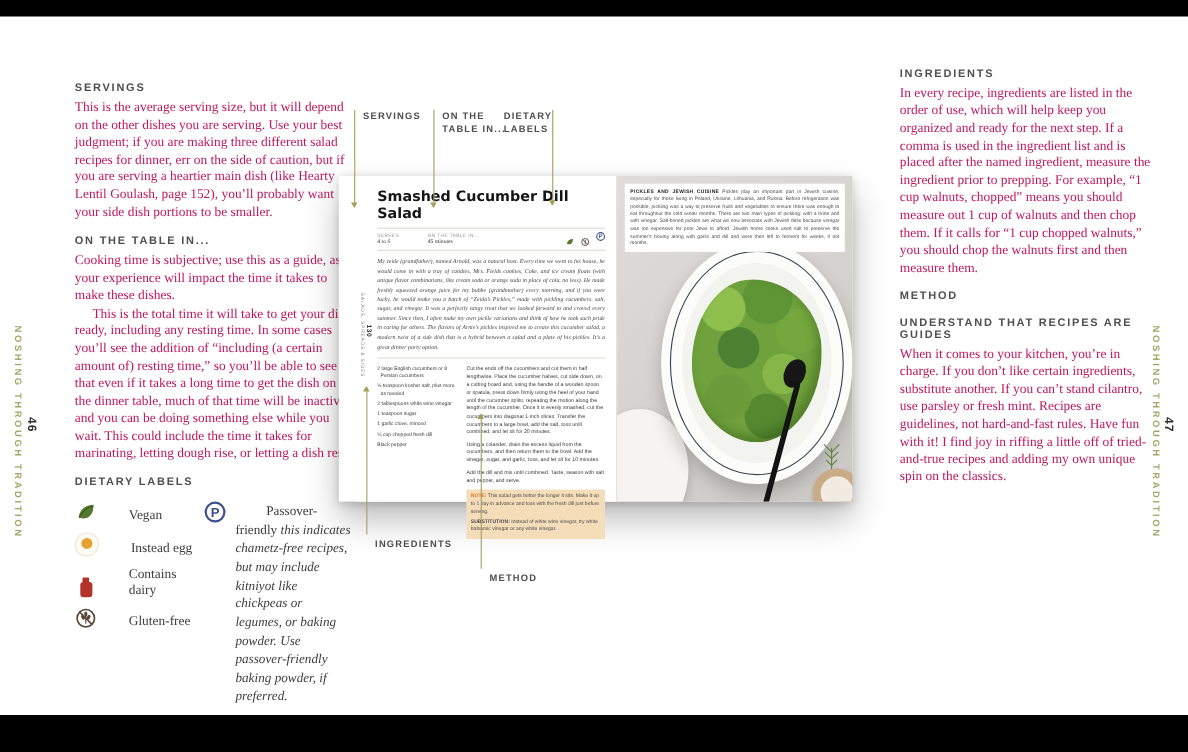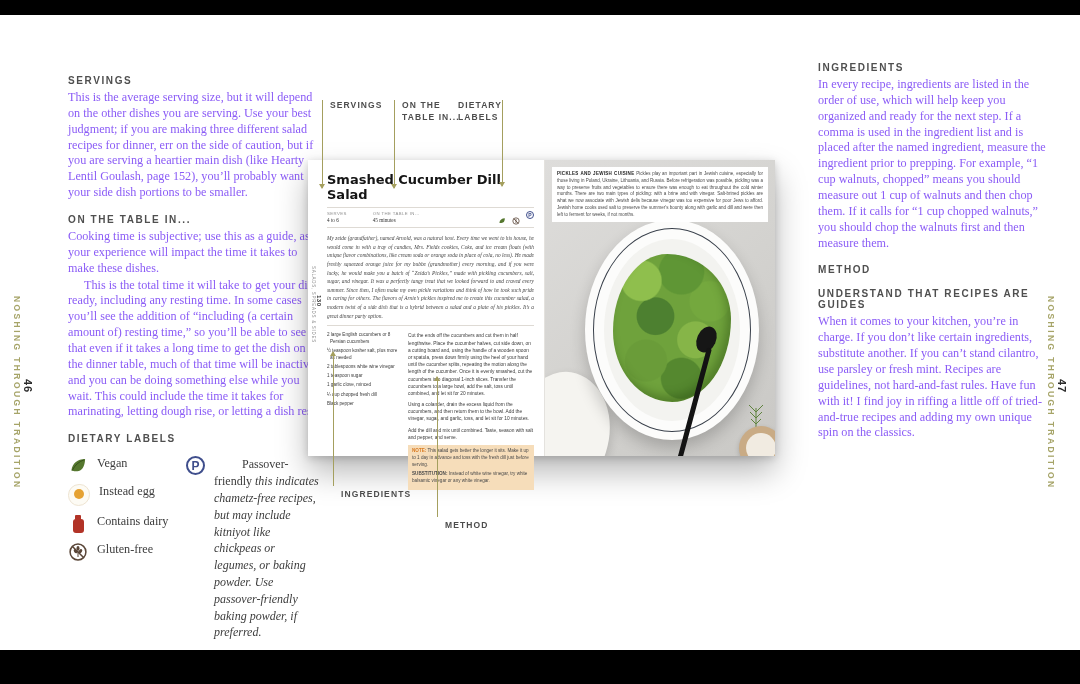--- a/index.html
+++ b/index.html
@@ -17,26 +17,26 @@
   .vmargin .running{color:#a6a468;font-size:8.5px;letter-spacing:2.4px;margin-top:14px;font-weight:bold;}
   .vmargin.left{left:12px;top:282px;}
   .vmargin.right{left:1046px;top:282px;}
 
   
   .col-left{position:absolute;left:68px;top:62px;width:252px;}
   .book-title{font-family:"DejaVu Sans",sans-serif;font-weight:800;font-size:21px;color:#121212;
               margin:0 0 9px;letter-spacing:.2px;}
   .sec-h{font-family:"Liberation Sans",sans-serif;font-size:10px;font-weight:bold;letter-spacing:1.6px;
          color:#4f4f4f;margin:13px 0 4px;}
-  .bodyp{font-size:12.2px;line-height:1.3;margin:0 0 1px;color:#8b5cf6;}
+  .bodyp{font-size:12.2px;line-height:1.3;margin:0 0 1px;color:#be185d;}
   .bodyp.indent{text-indent:16px;}
 
   .legend-wrap{display:flex;margin-top:12px;}
   .legend{width:118px;flex:none;}
-  .legend-item{display:flex;align-items:flex-start;margin-bottom:8px;}
+  .legend-item{display:flex;align-items:flex-end;margin-bottom:8px;gap:20px;}
   .ic{width:20px;height:20px;margin-right:9px;flex:none;position:relative;}
   .legend-item .lbl{font-size:12.2px;}
   .egg{background:#fdfbf4;border:1px solid #eee4d2;border-radius:50% 46% 52% 48%;}
   .egg:after{content:"";position:absolute;left:5px;top:4px;width:10px;height:10px;background:#e5a233;border-radius:50%;}
   .bottle:before{content:"";position:absolute;left:7px;top:1px;width:6px;height:5px;background:#b23327;border-radius:1px;}
   .bottle:after{content:"";position:absolute;left:4.5px;top:5px;width:11px;height:14px;background:#b23327;border-radius:3px;}
   .passover{flex:1;display:flex;align-items:flex-start;}
   .p-badge{width:19px;height:19px;border:2px solid #3f4e8c;border-radius:50%;color:#3f4e8c;
            font-family:"Liberation Sans",sans-serif;font-weight:bold;font-size:12px;
            display:flex;align-items:center;justify-content:center;margin-right:9px;flex:none;box-sizing:border-box;}
@@ -45,21 +45,21 @@
 
   
   .col-right{position:absolute;left:818px;top:62px;width:228px;}
   .col-right .sec-h{margin-top:0;}
   .col-right .sec-h.mt{margin-top:13px;}
 
   
   .spread{position:absolute;left:308px;top:160px;width:467px;height:296px;display:flex;background:#fff;
           box-shadow:0 16px 30px rgba(0,0,0,.28),0 2px 8px rgba(0,0,0,.18);z-index:1;}
   .rpage{width:237px;flex:none;position:relative;background:#fff;box-sizing:border-box;
-         padding:10px 10px 6px 19px;border-right:1px solid #e4e2de;}
+         padding:10px 10px 6px 19px;border-right:1px solid #e4e2de;margin-left:16px;}
   .spine{position:absolute;left:3px;top:106px;writing-mode:vertical-rl;text-orientation:sideways;
          font-family:"Liberation Sans",sans-serif;color:#8a8a8a;font-size:4.5px;letter-spacing:.7px;
          display:flex;flex-direction:column;align-items:center;}
   .spine .num{color:#2e2e2e;font-weight:bold;font-size:6px;margin-bottom:8px;letter-spacing:.5px;}
   .r-title{font-family:"DejaVu Sans",sans-serif;font-weight:800;font-size:13px;color:#151515;margin:2px 0 5px;}
   .meta{display:flex;align-items:flex-start;border-top:1px solid #dedad4;border-bottom:1px solid #dedad4;
         padding:3px 0 4px;}
   .mcol{margin-right:26px;}
   .mlab{font-family:"Liberation Sans",sans-serif;font-size:4.3px;letter-spacing:.4px;color:#8f8f8f;}
   .mval{font-size:5.2px;color:#333;margin-top:1px;}

